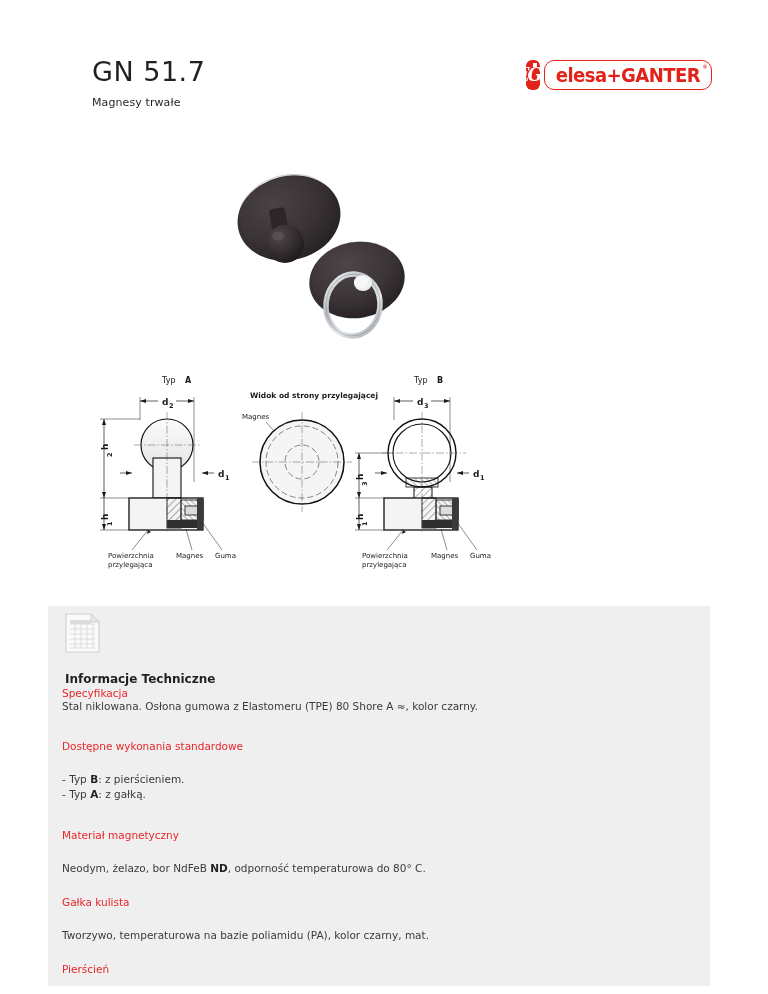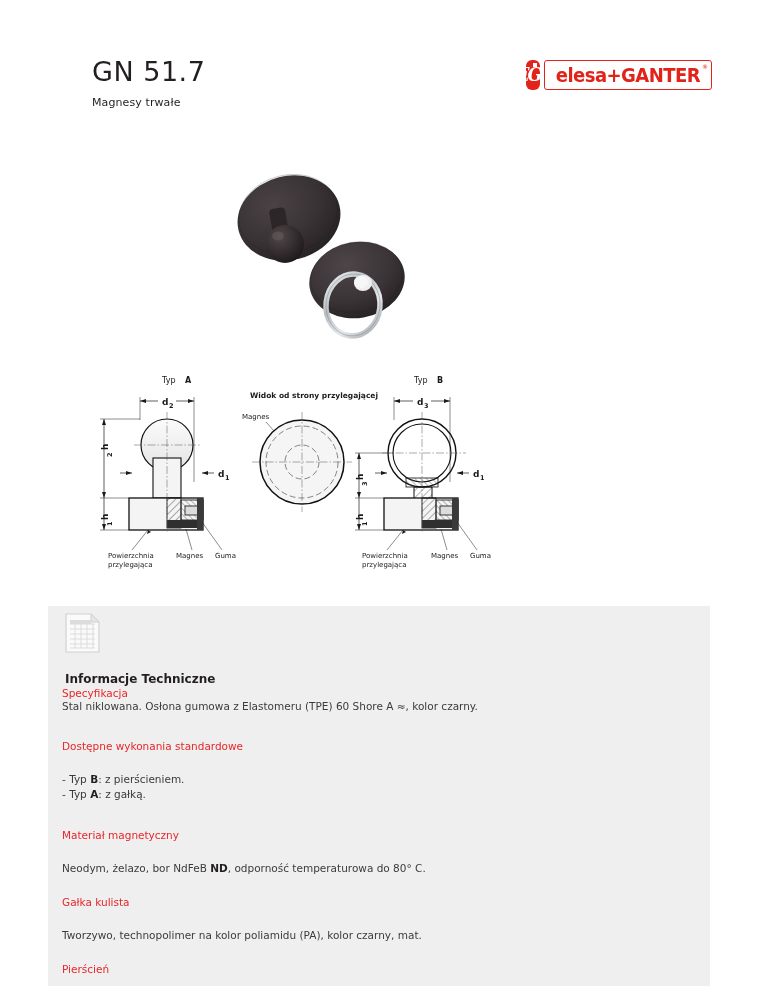--- a/index.html
+++ b/index.html
@@ -35,21 +35,21 @@
   }
   .logo-mark .eg {
     color:#ffffff; font-size:17px; font-weight:700; font-style:italic;
     font-family:"DejaVu Serif","Liberation Serif",serif; line-height:1;
     letter-spacing:-2px; transform:scaleY(1.08);
   }
   .logo-mark .mark-dot {
     position:absolute; right:3px; top:3px; width:4px; height:4px; background:#ffffff;
   }
   .logo-word {
-    height:30px; border:1.6px solid #e2231a; border-radius:3px;
+    height:30px; border:1.6px solid #e2231a; border-radius:10px;
     display:flex; align-items:center; padding:0 7px; position:relative;
   }
   .logo-word .wt {
     font-size:19px; font-weight:700; color:#e2231a; letter-spacing:-0.6px;
     font-family:"DejaVu Sans","Liberation Sans",sans-serif;
     transform: scaleX(0.95); white-space:nowrap; line-height:1;
   }
   .logo-word .reg { position:absolute; right:3px; top:2px; font-size:6px; color:#e2231a; }
 
   
@@ -321,40 +321,40 @@
       </g>
       <rect x="6" y="8" width="21" height="4" fill="#dcdcdc"></rect>
     </svg>
   </div>
 
   <div class="info-text">
 
     <div class="info-title">Informacje Techniczne</div>
 
     <div class="sec-head">Specyfikacja</div>
-    <div class="body-line">Stal niklowana. Osłona gumowa z Elastomeru (TPE) 60 Shore A ≈, kolor czarny.</div>
+    <div class="body-line">Stal niklowana. Osłona gumowa z Elastomeru (TPE) 80 Shore A ≈, kolor czarny.</div>
 
     <div class="gap-lg"></div>
 
     <div class="sec-head">Dostępne wykonania standardowe</div>
     <div class="gap-md"></div>
     <div class="body-line"><span>- Typ </span><b>B</b><span>: z pierścieniem.</span></div>
     <div class="body-line"><span>- Typ </span><b>A</b><span>: z gałką.</span></div>
 
     <div class="gap-lg"></div>
 
     <div class="sec-head">Materiał magnetyczny</div>
     <div class="gap-md"></div>
     <div class="body-line"><span>Neodym, żelazo, bor NdFeB </span><b>ND</b><span>, odporność temperaturowa do 80° C.</span></div>
 
     <div class="gap-md"></div>
 
     <div class="sec-head">Gałka kulista</div>
     <div class="gap-md"></div>
-    <div class="body-line">Tworzywo, technopolimer na kolor poliamidu (PA), kolor czarny, mat.</div>
+    <div class="body-line">Tworzywo, temperaturowa na bazie poliamidu (PA), kolor czarny, mat.</div>
 
     <div class="gap-md"></div>
 
     <div class="sec-head">Pierścień</div>
     <div class="gap-md"></div>
 
   </div>
 </div>
 
 </body></html>

